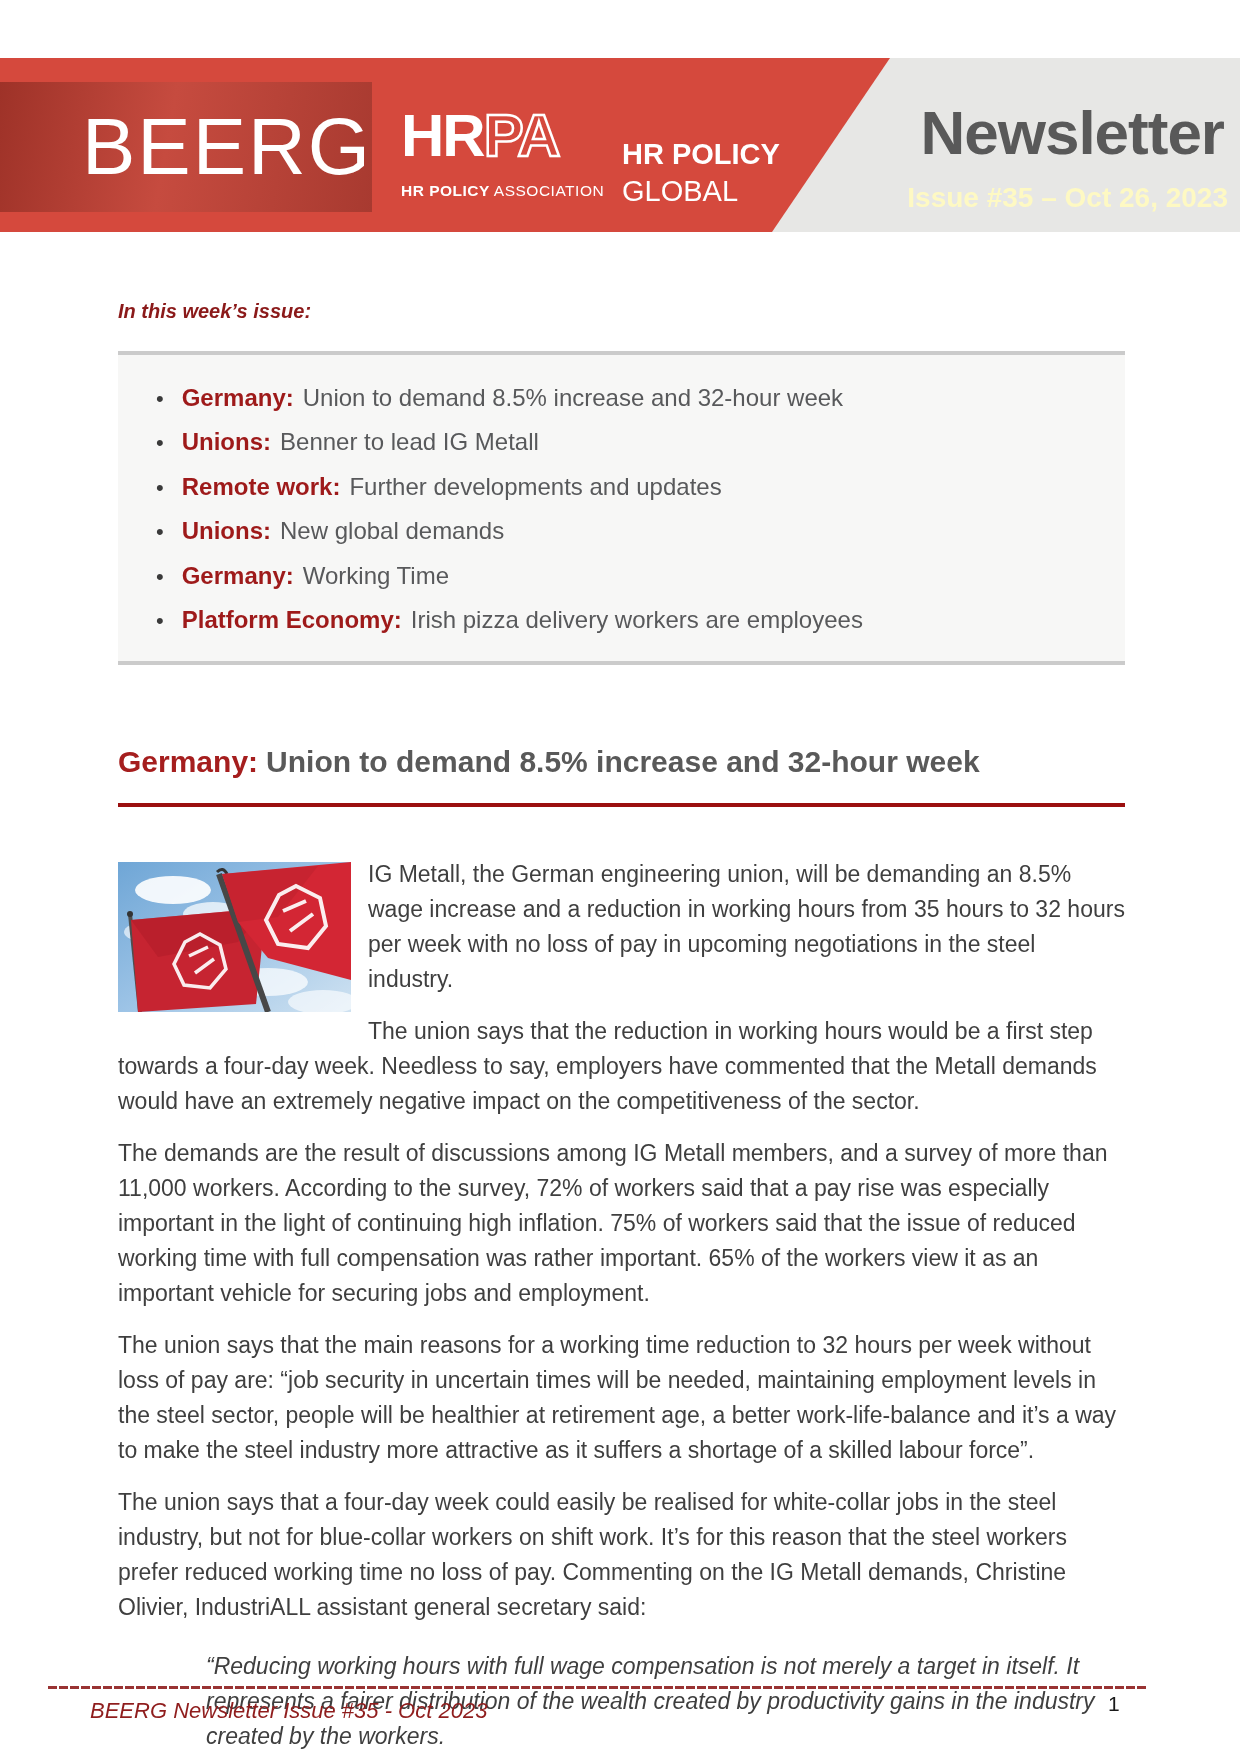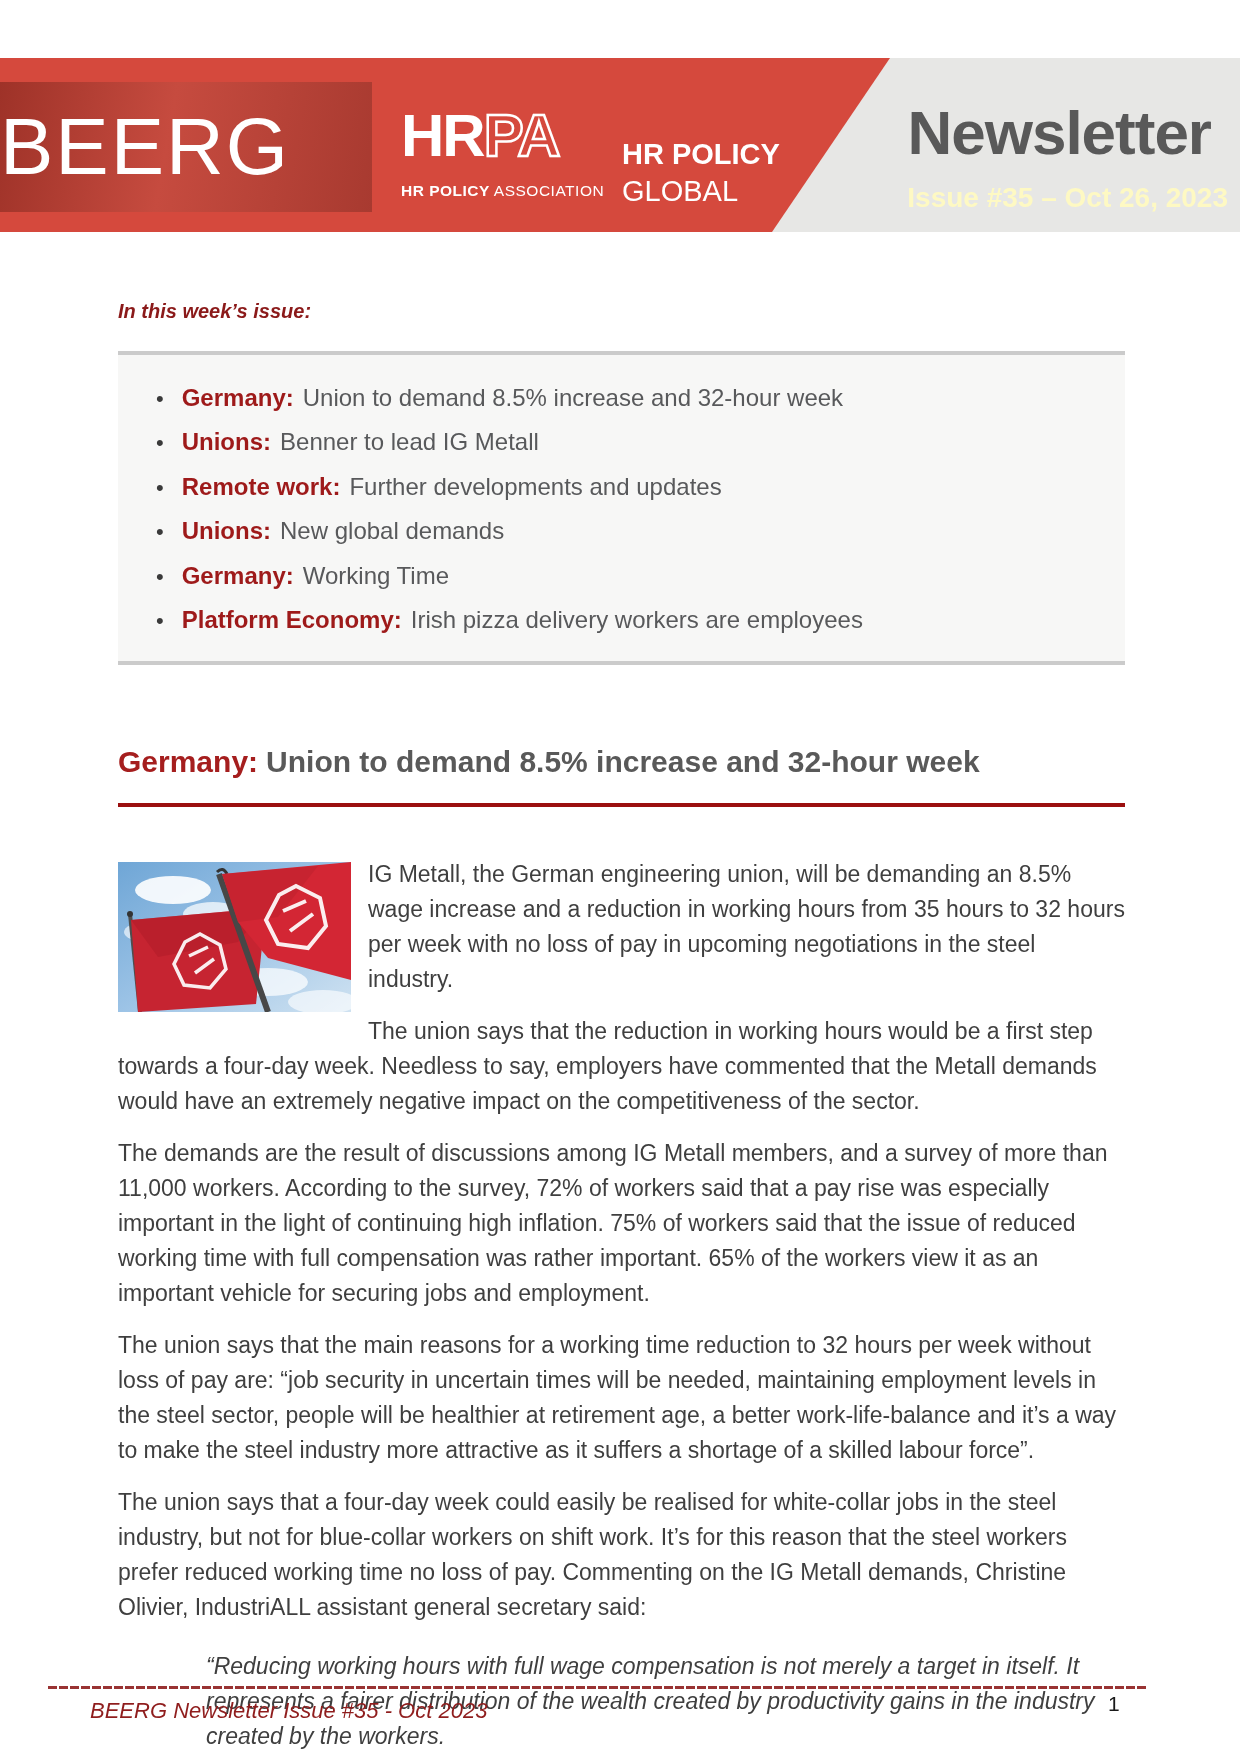--- a/index.html
+++ b/index.html
@@ -7,31 +7,31 @@
   body { font-family:"Liberation Sans", sans-serif; }
   .page{ position:relative; width:1240px; height:1753px; background:#ffffff; overflow:hidden; margin:0 auto; }
 
   
   .top-white{ height:58px; }
   .banner{ position:relative; height:174px; background:#d5493d; }
   .banner-gray{ position:absolute; top:0; right:0; width:482px; height:174px; background:#e7e7e5;
                 clip-path:polygon(132px 0, 482px 0, 482px 174px, 14px 174px); }
   .beerg-box{ position:absolute; left:0; top:24px; width:372px; height:130px;
               background:linear-gradient(100deg,#9e3228 0%, #c64b3f 45%, #a83a30 100%);
-              display:flex; align-items:center; justify-content:flex-start; }
+              display:flex; align-items:center; justify-content:flex-end; }
   .beerg-text{ color:#ffffff; font-size:80px; font-weight:400; letter-spacing:2px; line-height:1; }
   .hrpa-block{ position:absolute; left:401px; top:48px; color:#ffffff; }
   .hrpa-main{ font-size:60px; font-weight:700; letter-spacing:-2px; line-height:1; white-space:nowrap; }
   .hrpa-outline{ color:transparent; -webkit-text-stroke:2.5px #ffffff; }
   .hrpa-sub{ font-size:15.5px; margin-top:16px; letter-spacing:0.5px; white-space:nowrap; }
   .hrpa-sub b{ font-weight:700; }
   .hpg-block{ position:absolute; left:622px; top:78px; color:#ffffff; font-size:29px; line-height:1.28; white-space:nowrap; }
   .hpg-line1{ font-weight:700; }
   .hpg-line2{ font-weight:400; }
-  .newsletter-title{ position:absolute; top:44px; right:29px; font-size:62px; font-weight:700;
+  .newsletter-title{ position:absolute; top:44px; right:16px; font-size:62px; font-weight:700;
                      letter-spacing:-1px; color:#595959; line-height:1; }
   .issue-line{ position:absolute; top:124px; right:12px; font-size:28px; font-weight:700; color:#fef9c3; }
 
   
   .content{ margin:0 115px 0 118px; }
   .issue-title{ margin-top:68px; font-size:20px; font-style:italic; font-weight:700; color:#8b1a1a; }
   .issue-box{ margin-top:28px; background:#f7f7f6; border-top:4px solid #cbcbcb; border-bottom:4px solid #cbcbcb;
               padding:30px 20px 24px 22px; }
   .issue-item{ display:flex; align-items:baseline; font-size:24px; color:#58595b; margin-bottom:18px; line-height:1.1; }
   .issue-item:last-child{ margin-bottom:4px; }

